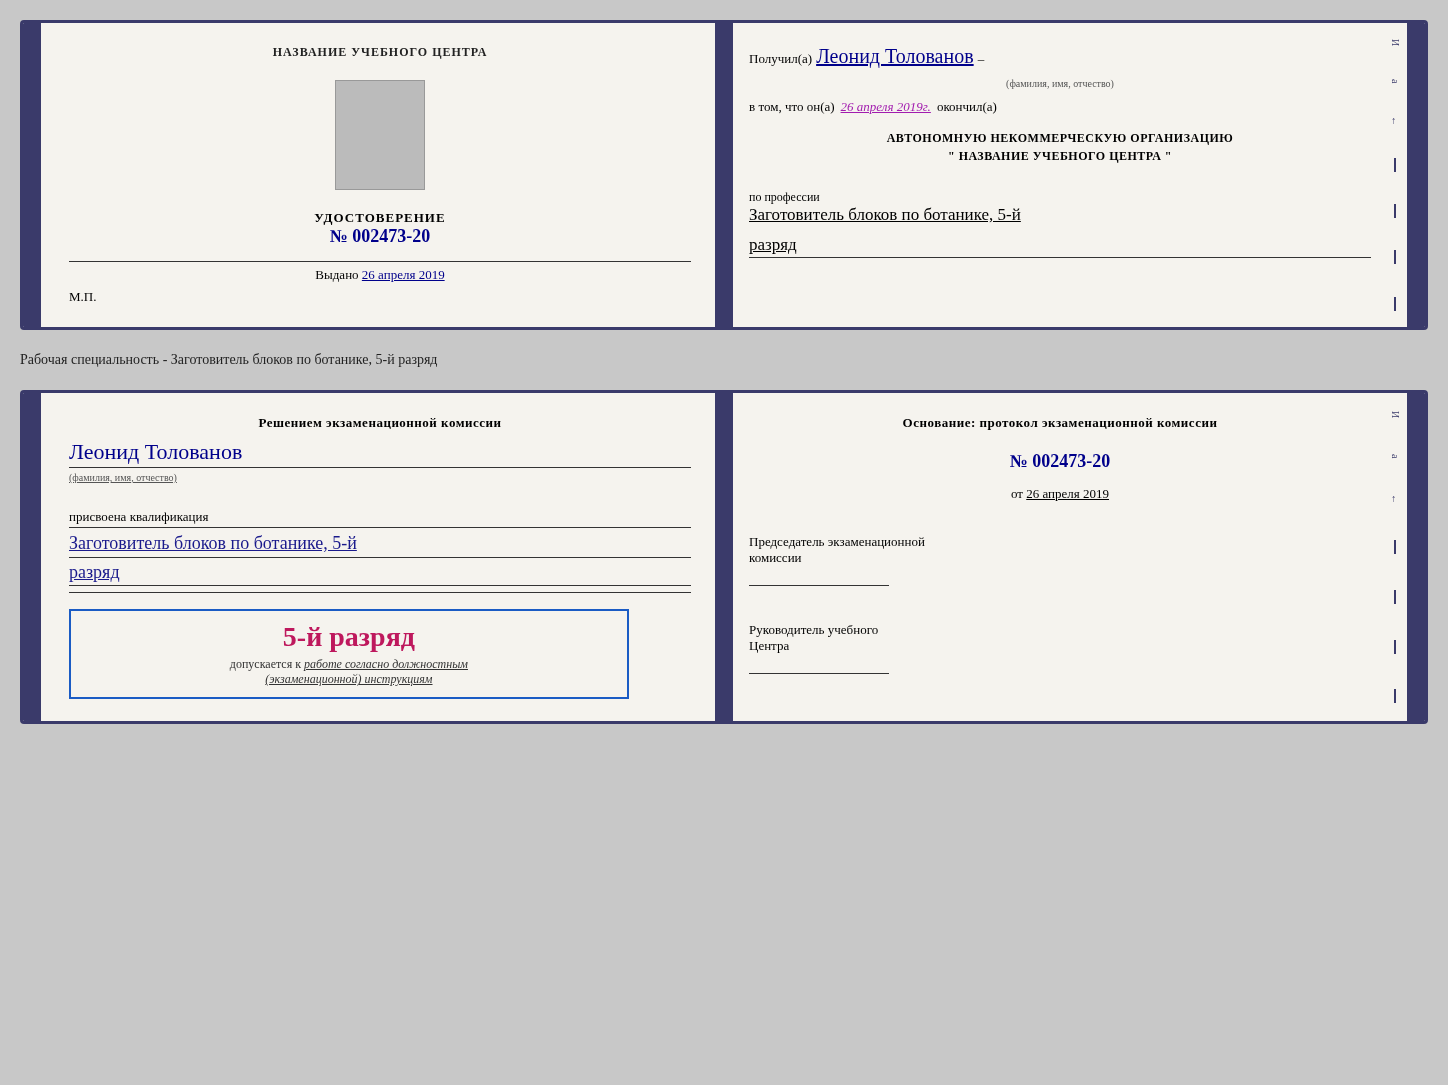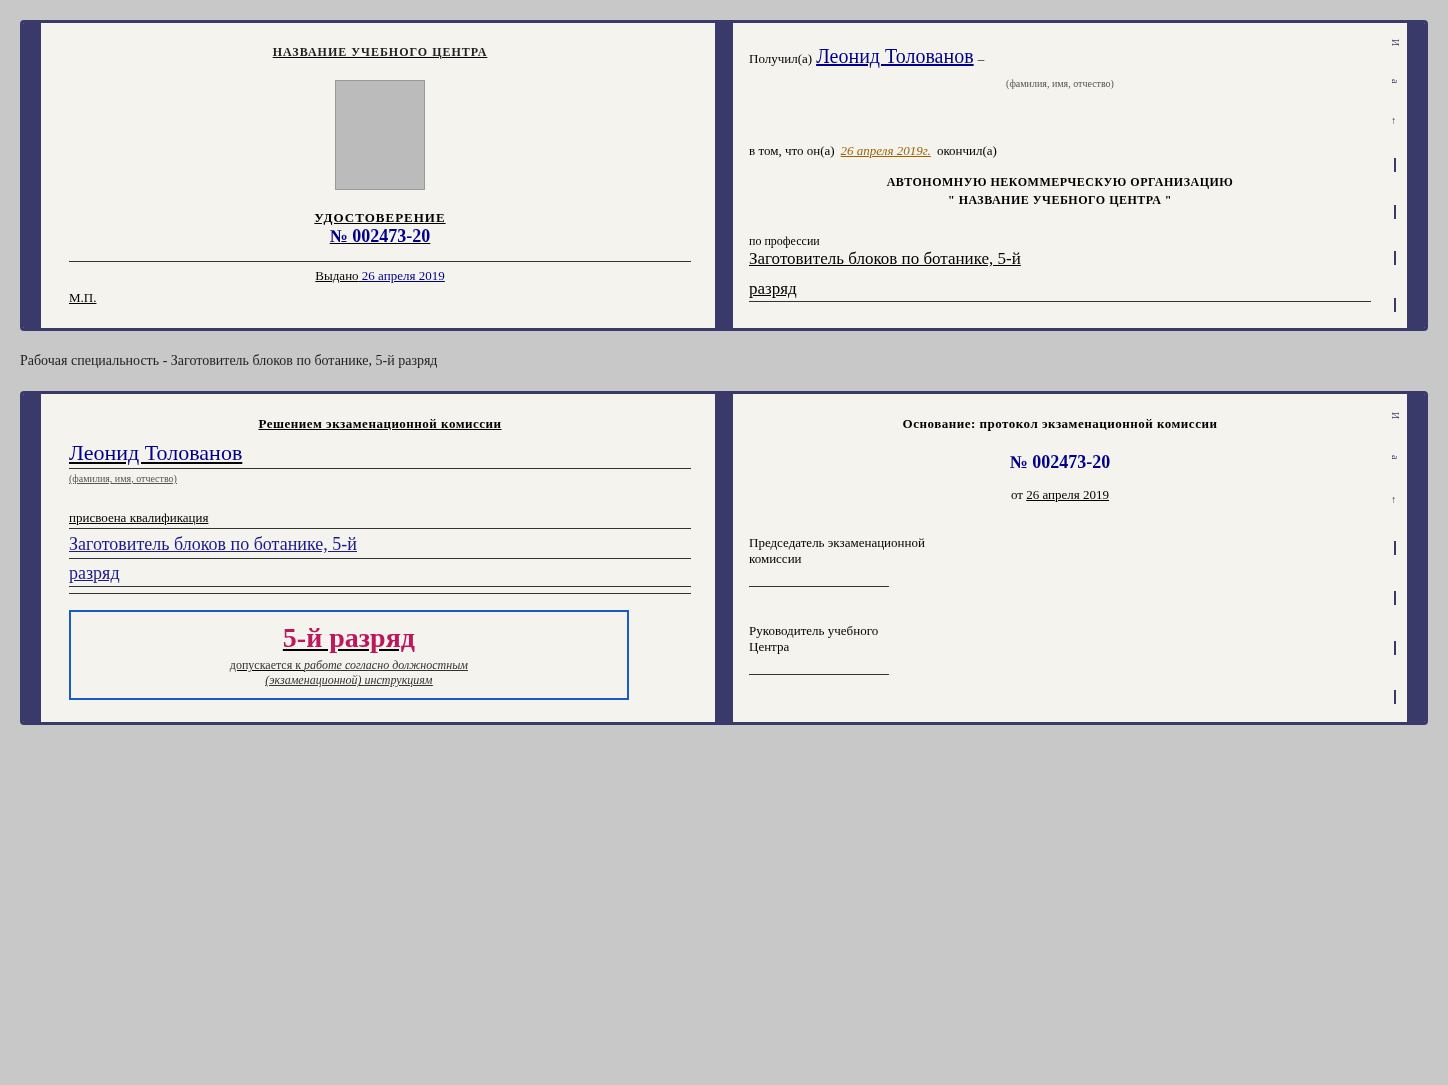--- a/index.html
+++ b/index.html
@@ -46,21 +46,20 @@
       flex: 1;
       padding: 22px 28px;
       position: relative;
     }
 
     .doc-left {
       border-right: 2px solid #0f172a;
       display: flex;
       flex-direction: column;
       align-items: center;
-      text-decoration: underline;
     }
 
     .doc-right {
       display: flex;
       flex-direction: column;
       gap: 10px;
     }
 
     
     .center-label {
@@ -142,23 +141,22 @@
 
     .date-line {
       font-size: 13px;
       display: flex;
       align-items: baseline;
       gap: 6px;
     }
     .date-line .date-val {
       font-style: italic;
       font-size: 13px;
-      color: #a16207;
-      text-decoration: underline;
-      margin-top: 44px;
+      color: #a21caf;
+      text-decoration: underline;
     }
     .okончил {
       font-size: 13px;
     }
 
     .org-block {
       font-size: 12px;
       font-weight: bold;
       letter-spacing: 0.5px;
       text-align: center;

